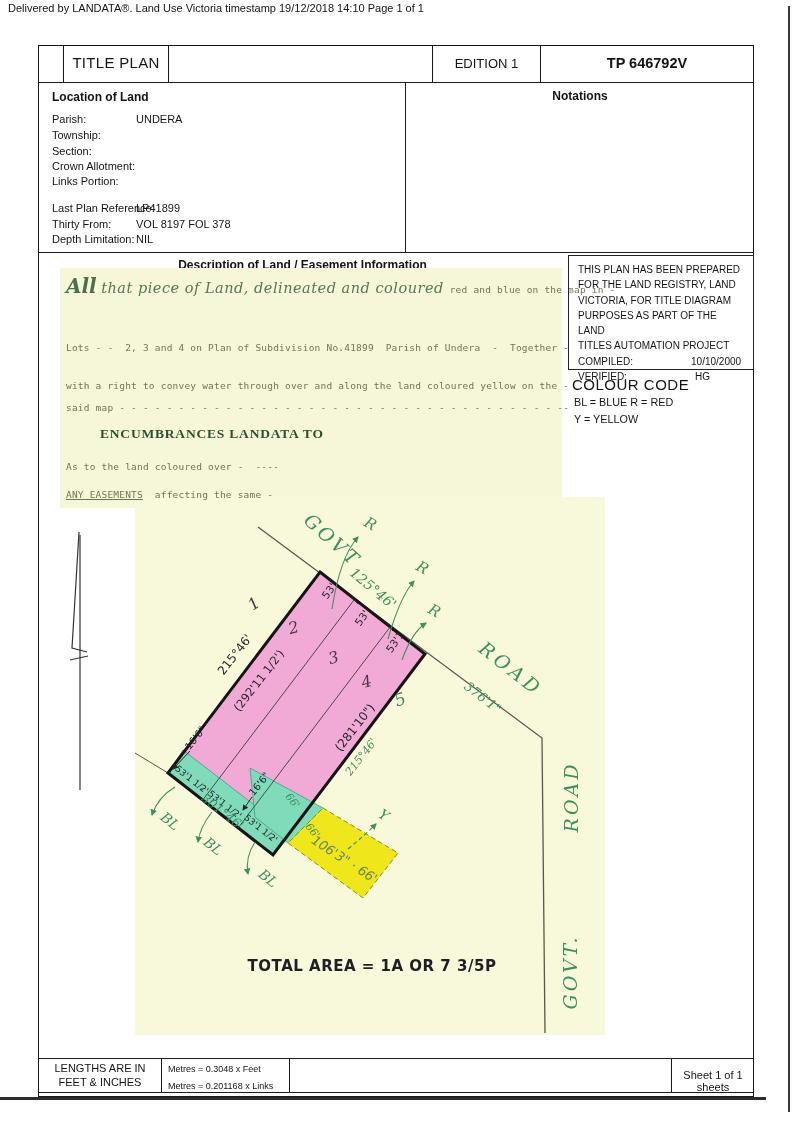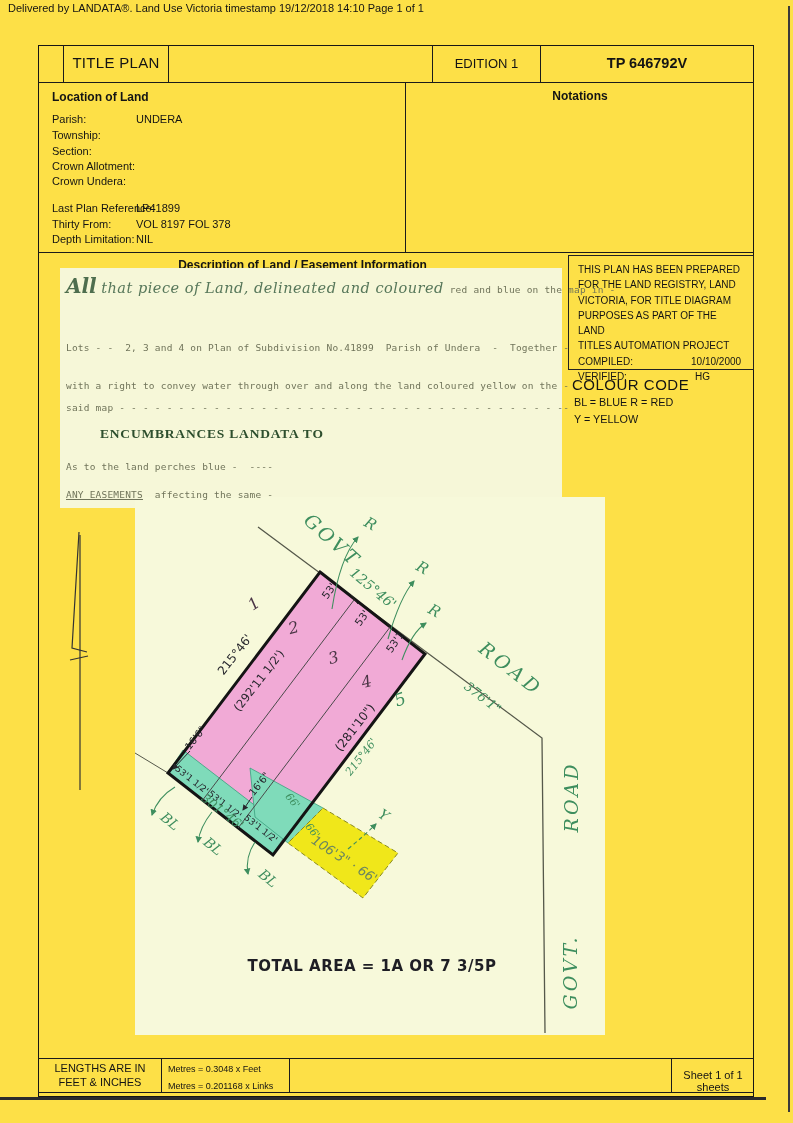--- a/index.html
+++ b/index.html
@@ -1,16 +1,16 @@
 <!DOCTYPE html>
 <html><head>
 <meta charset="utf-8">
 <style>
   html,body{margin:0;padding:0;background:#e8e8e8;}
-  .page{position:relative;width:793px;height:1123px;background:#fde047;
+  .page{position:relative;width:793px;height:1123px;background:#ffffff;
         font-family:"Liberation Sans",sans-serif;color:#141414;overflow:hidden;margin:0 auto;}
   .abs{position:absolute;}
   .line{position:absolute;background:#1b1b1b;}
   .sheet{position:absolute;left:38px;top:45px;width:714px;height:1050px;border:1.6px solid #161616;}
   .t11{font-size:11px;}
   .t10{font-size:10.5px;}
   .bold{font-weight:bold;}
   .mono{font-family:"DejaVu Sans Mono",monospace;font-size:9.5px;color:#70745a;letter-spacing:.2px;white-space:pre;}
   .cream{position:absolute;background:#f6f7d8;}
   .script-cap{font-family:"DejaVu Serif",serif;font-style:italic;font-weight:bold;font-size:20px;color:#4e6e4e;}
@@ -53,21 +53,21 @@
   <div class="abs bold" style="left:52px;top:90px;font-size:12px;">Location of Land</div>
 
   <div class="abs t11" style="left:52px;top:113px;">Parish:</div>
   <div class="abs t11" style="left:136px;top:113px;">UNDERA</div>
   <div class="abs t11" style="left:52px;top:129px;">Township:</div>
   <div class="abs t11" style="left:136px;top:129px;"></div>
   <div class="abs t11" style="left:52px;top:145px;">Section:</div>
   <div class="abs t11" style="left:136px;top:145px;"></div>
   <div class="abs t11" style="left:52px;top:160px;">Crown Allotment:</div>
   <div class="abs t11" style="left:136px;top:160px;"></div>
-  <div class="abs t11" style="left:52px;top:175px;">Crown Undera:</div>
+  <div class="abs t11" style="left:52px;top:175px;">Links Portion:</div>
   <div class="abs t11" style="left:136px;top:175px;"></div>
   <div class="abs t11" style="left:52px;top:202px;">Last Plan Reference:</div>
   <div class="abs t11" style="left:136px;top:202px;">LP41899</div>
   <div class="abs t11" style="left:52px;top:218px;">Thirty From:</div>
   <div class="abs t11" style="left:136px;top:218px;">VOL 8197   FOL 378</div>
   <div class="abs t11" style="left:52px;top:233px;">Depth Limitation:</div>
   <div class="abs t11" style="left:136px;top:233px;">NIL</div>
 
   <div class="abs bold" style="left:406px;top:89px;width:348px;text-align:center;font-size:12px;">Notations</div>
 
@@ -79,21 +79,21 @@
 
   <div class="abs" style="left:66px;top:274px;white-space:nowrap;">
     <span class="script-cap">All</span>
     <span class="script-phrase">that  piece  of  Land,  delineated  and  coloured</span><span class="mono"> red and blue on the map in -</span>
   </div>
   <div class="abs mono" style="left:66px;top:342px;">Lots - -  2, 3 and 4 on Plan of Subdivision No.41899  Parish of Undera  -  Together -</div>
   <div class="abs mono" style="left:66px;top:380px;">with a right to convey water through over and along the land coloured yellow on the -</div>
   <div class="abs mono" style="left:66px;top:402px;">said map - - - - - - - - - - - - - - - - - - - - - - - - - - - - - - - - - - - - - --</div>
 
   <div class="abs enc-head" style="left:100px;top:426px;">ENCUMBRANCES LANDATA TO</div>
-  <div class="abs mono" style="left:66px;top:461px;">As to the land perches blue -  ----</div>
+  <div class="abs mono" style="left:66px;top:461px;">As to the land coloured over -  ----</div>
   <div class="abs" style="left:66px;top:484px;white-space:nowrap;">
     <span class="mono" style="text-decoration:underline;">ANY EASEMENTS</span><span class="mono">  affecting the same -</span>
   </div>
 
   <div class="panel">
     <div>THIS PLAN HAS BEEN PREPARED</div>
     <div>FOR THE LAND REGISTRY, LAND</div>
     <div>VICTORIA, FOR TITLE DIAGRAM</div>
     <div>PURPOSES AS PART OF THE LAND</div>
     <div>TITLES AUTOMATION PROJECT</div>

